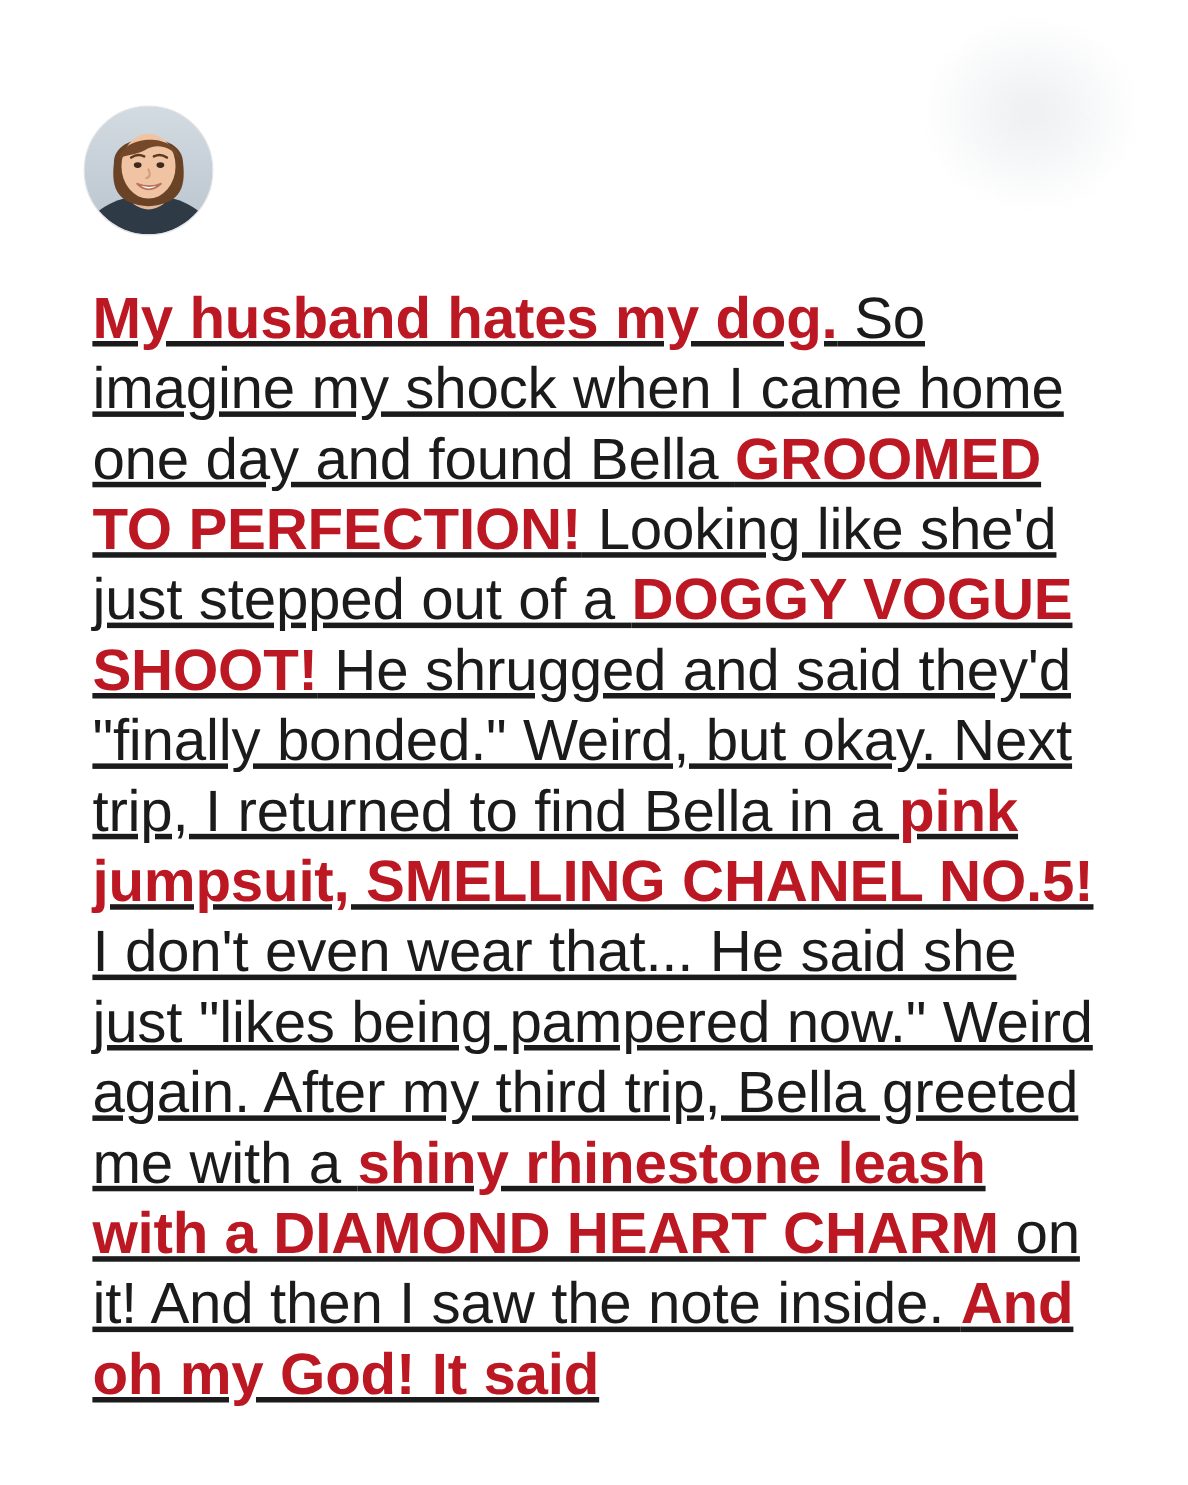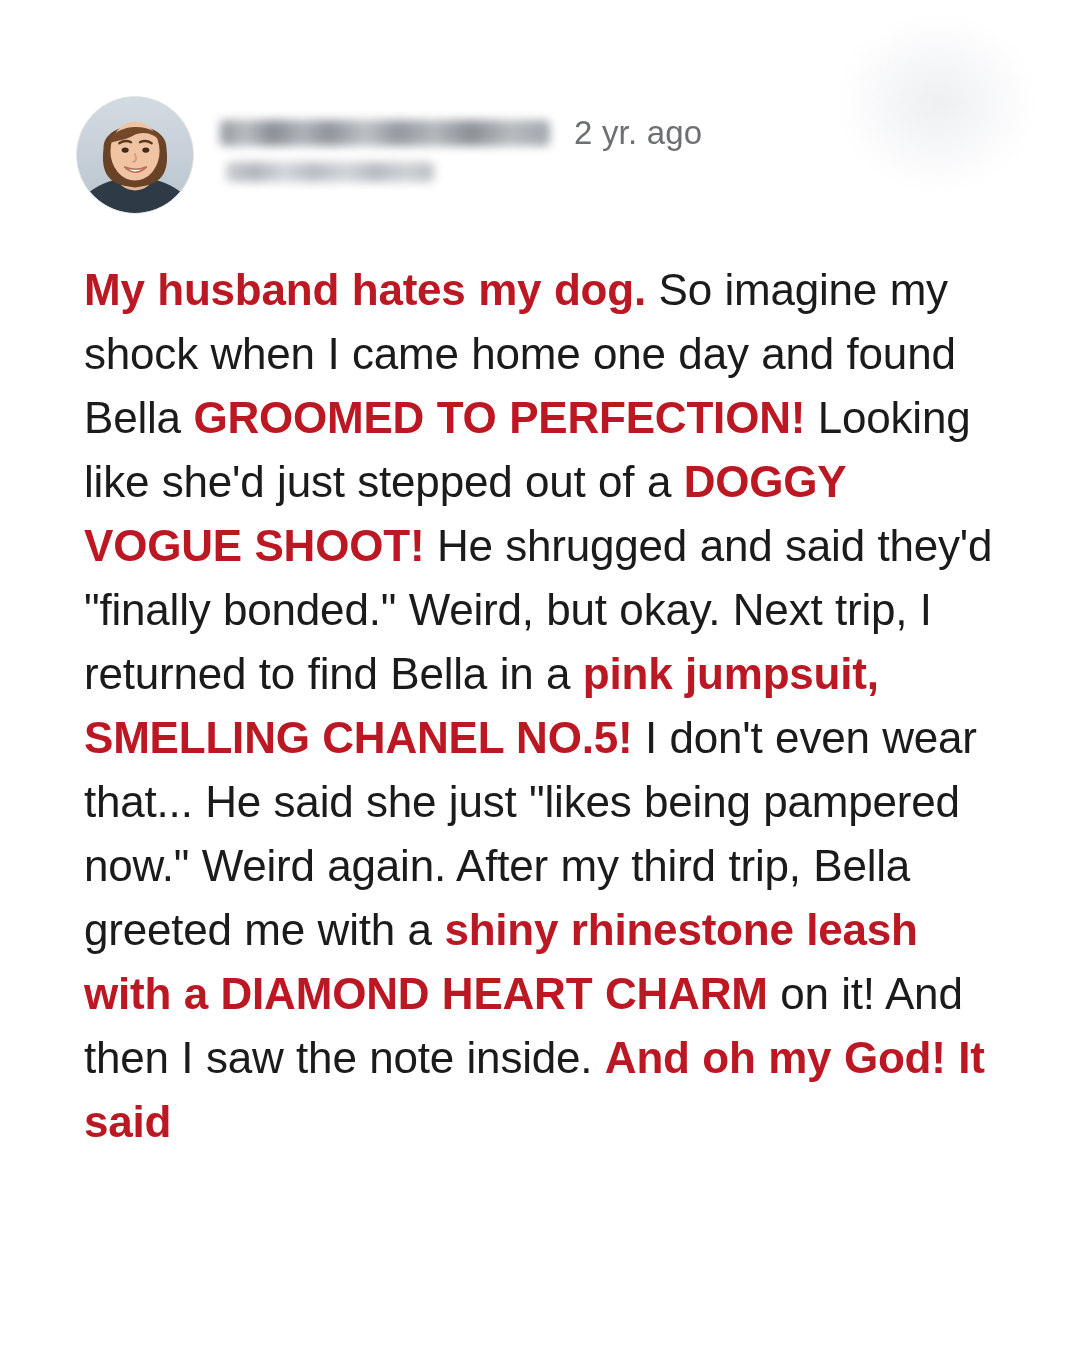--- a/index.html
+++ b/index.html
@@ -86,25 +86,26 @@
     letter-spacing: 0.2px;
     white-space: nowrap;
   }
 
   
   .post-body {
     position: absolute;
     top: 258px;
     left: 84px;
     width: 912px;
-    font-size: 44px;
+    font-size: 53px;
     line-height: 64px;
     color: #1b1b1b;
     letter-spacing: -0.2px;
     word-spacing: 0.5px;
+    text-decoration: underline;
   }
   .post-body .hl {
     color: #bc1823;
     font-weight: bold;
   }
   .post-body .plain { color: #1b1b1b; }
 
   
   .corner-smudge {
     position: absolute;
@@ -156,25 +157,18 @@
           <path d="M43 47 q6 -4 12 -1" stroke="#5c3a20" stroke-width="2.4" fill="none" stroke-linecap="round"></path>
           <path d="M64 46 q6 -3 12 1" stroke="#5c3a20" stroke-width="2.4" fill="none" stroke-linecap="round"></path>
 
           <path d="M59 58 q3 7 -2 8" stroke="#d49e7c" stroke-width="2" fill="none" stroke-linecap="round"></path>
 
           <path d="M48 71 q11 11 23 0 q-11 5 -23 0 Z" fill="#ffffff" stroke="#b9705d" stroke-width="1.6"></path>
         </g>
       </svg>
     </div>
 
-    <div class="author-block">
-      <div class="author-line">
-        <span class="username"></span>
-        <span class="timestamp">2 yr. ago</span>
-      </div>
-      <span class="subline"></span>
-    </div>
 
   </div>
 
   <div class="post-body"><span class="hl">My husband hates my dog.</span><span class="plain"> So imagine my shock when I came home one day and found Bella </span><span class="hl">GROOMED TO PERFECTION!</span><span class="plain"> Looking like she'd just stepped out of a </span><span class="hl">DOGGY VOGUE SHOOT!</span><span class="plain"> He shrugged and said they'd "finally bonded." Weird, but okay. Next trip, I returned to find Bella in a </span><span class="hl">pink jumpsuit, SMELLING CHANEL NO.5!</span><span class="plain"> I don't even wear that... He said she just "likes being pampered now." Weird again. After my third trip, Bella greeted me with a </span><span class="hl">shiny rhinestone leash with a DIAMOND HEART CHARM</span><span class="plain"> on it! And then I saw the note inside. </span><span class="hl">And oh my God! It said</span></div>
 
 </div>
 
 </body></html>

